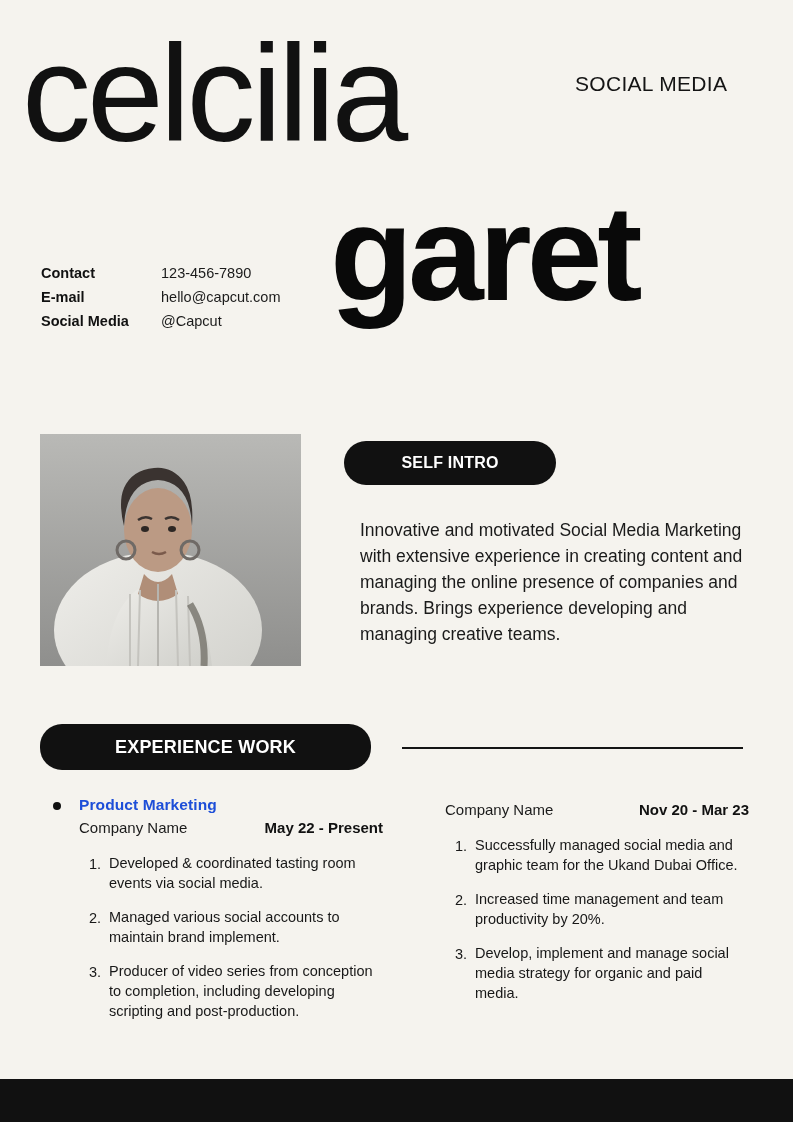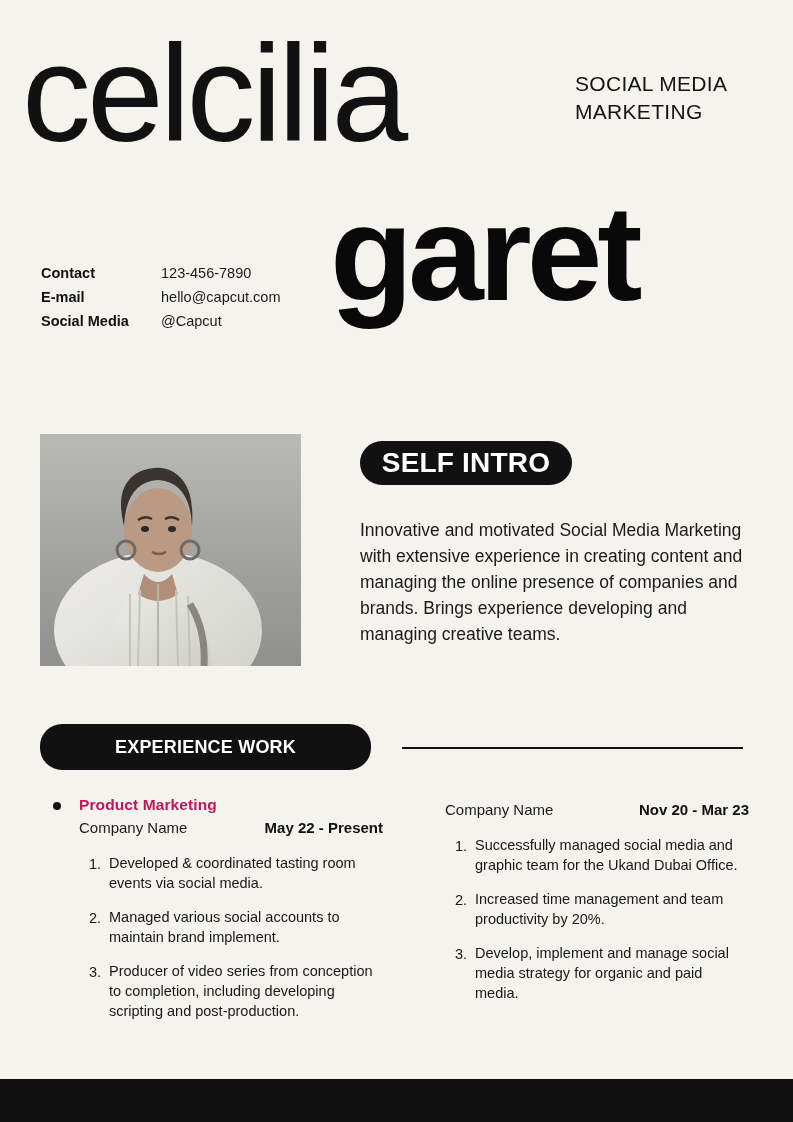--- a/index.html
+++ b/index.html
@@ -85,25 +85,25 @@
     align-items: center;
     justify-content: center;
     background: #111;
     color: #fff;
     border-radius: 22px;
     font-weight: 700;
     letter-spacing: 0.2px;
   }
   .self-intro-pill {
     position: absolute;
-    left: 360px;
+    left: 344px;
     top: 441px;
     width: 212px;
     height: 44px;
-    font-size: 28px;
+    font-size: 16px;
   }
   .self-intro-text {
     position: absolute;
     left: 360px;
     top: 508px;
     width: 392px;
     font-size: 17.5px;
     line-height: 26px;
     color: #1a1a1a;
     margin-top: 9px;
@@ -145,21 +145,21 @@
     top: 6px;
     width: 8px;
     height: 8px;
     border-radius: 50%;
     background: #111;
   }
   .job-title {
     font-size: 15.5px;
     font-weight: 700;
     letter-spacing: 0.1px;
-    color: #be185d;
+    color: #1d4ed8;
   }
   .job-meta {
     position: relative;
     padding-left: 26px;
     margin-top: 5px;
     display: flex;
     justify-content: space-between;
     font-size: 15px;
     width: 330px;
   }
@@ -201,21 +201,20 @@
 </style>
 </head>
 <body>
 
 <div class="page">
 
   <div class="first-name">celcilia</div>
 
   <div class="role">
     <div>SOCIAL MEDIA</div>
-    <div>MARKETING</div>
   </div>
 
   <div class="last-name">garet</div>
 
   <div class="contact">
     <div class="contact-row">
       <span class="contact-label">Contact</span>
       <span class="contact-value">123-456-7890</span>
     </div>
     <div class="contact-row">

